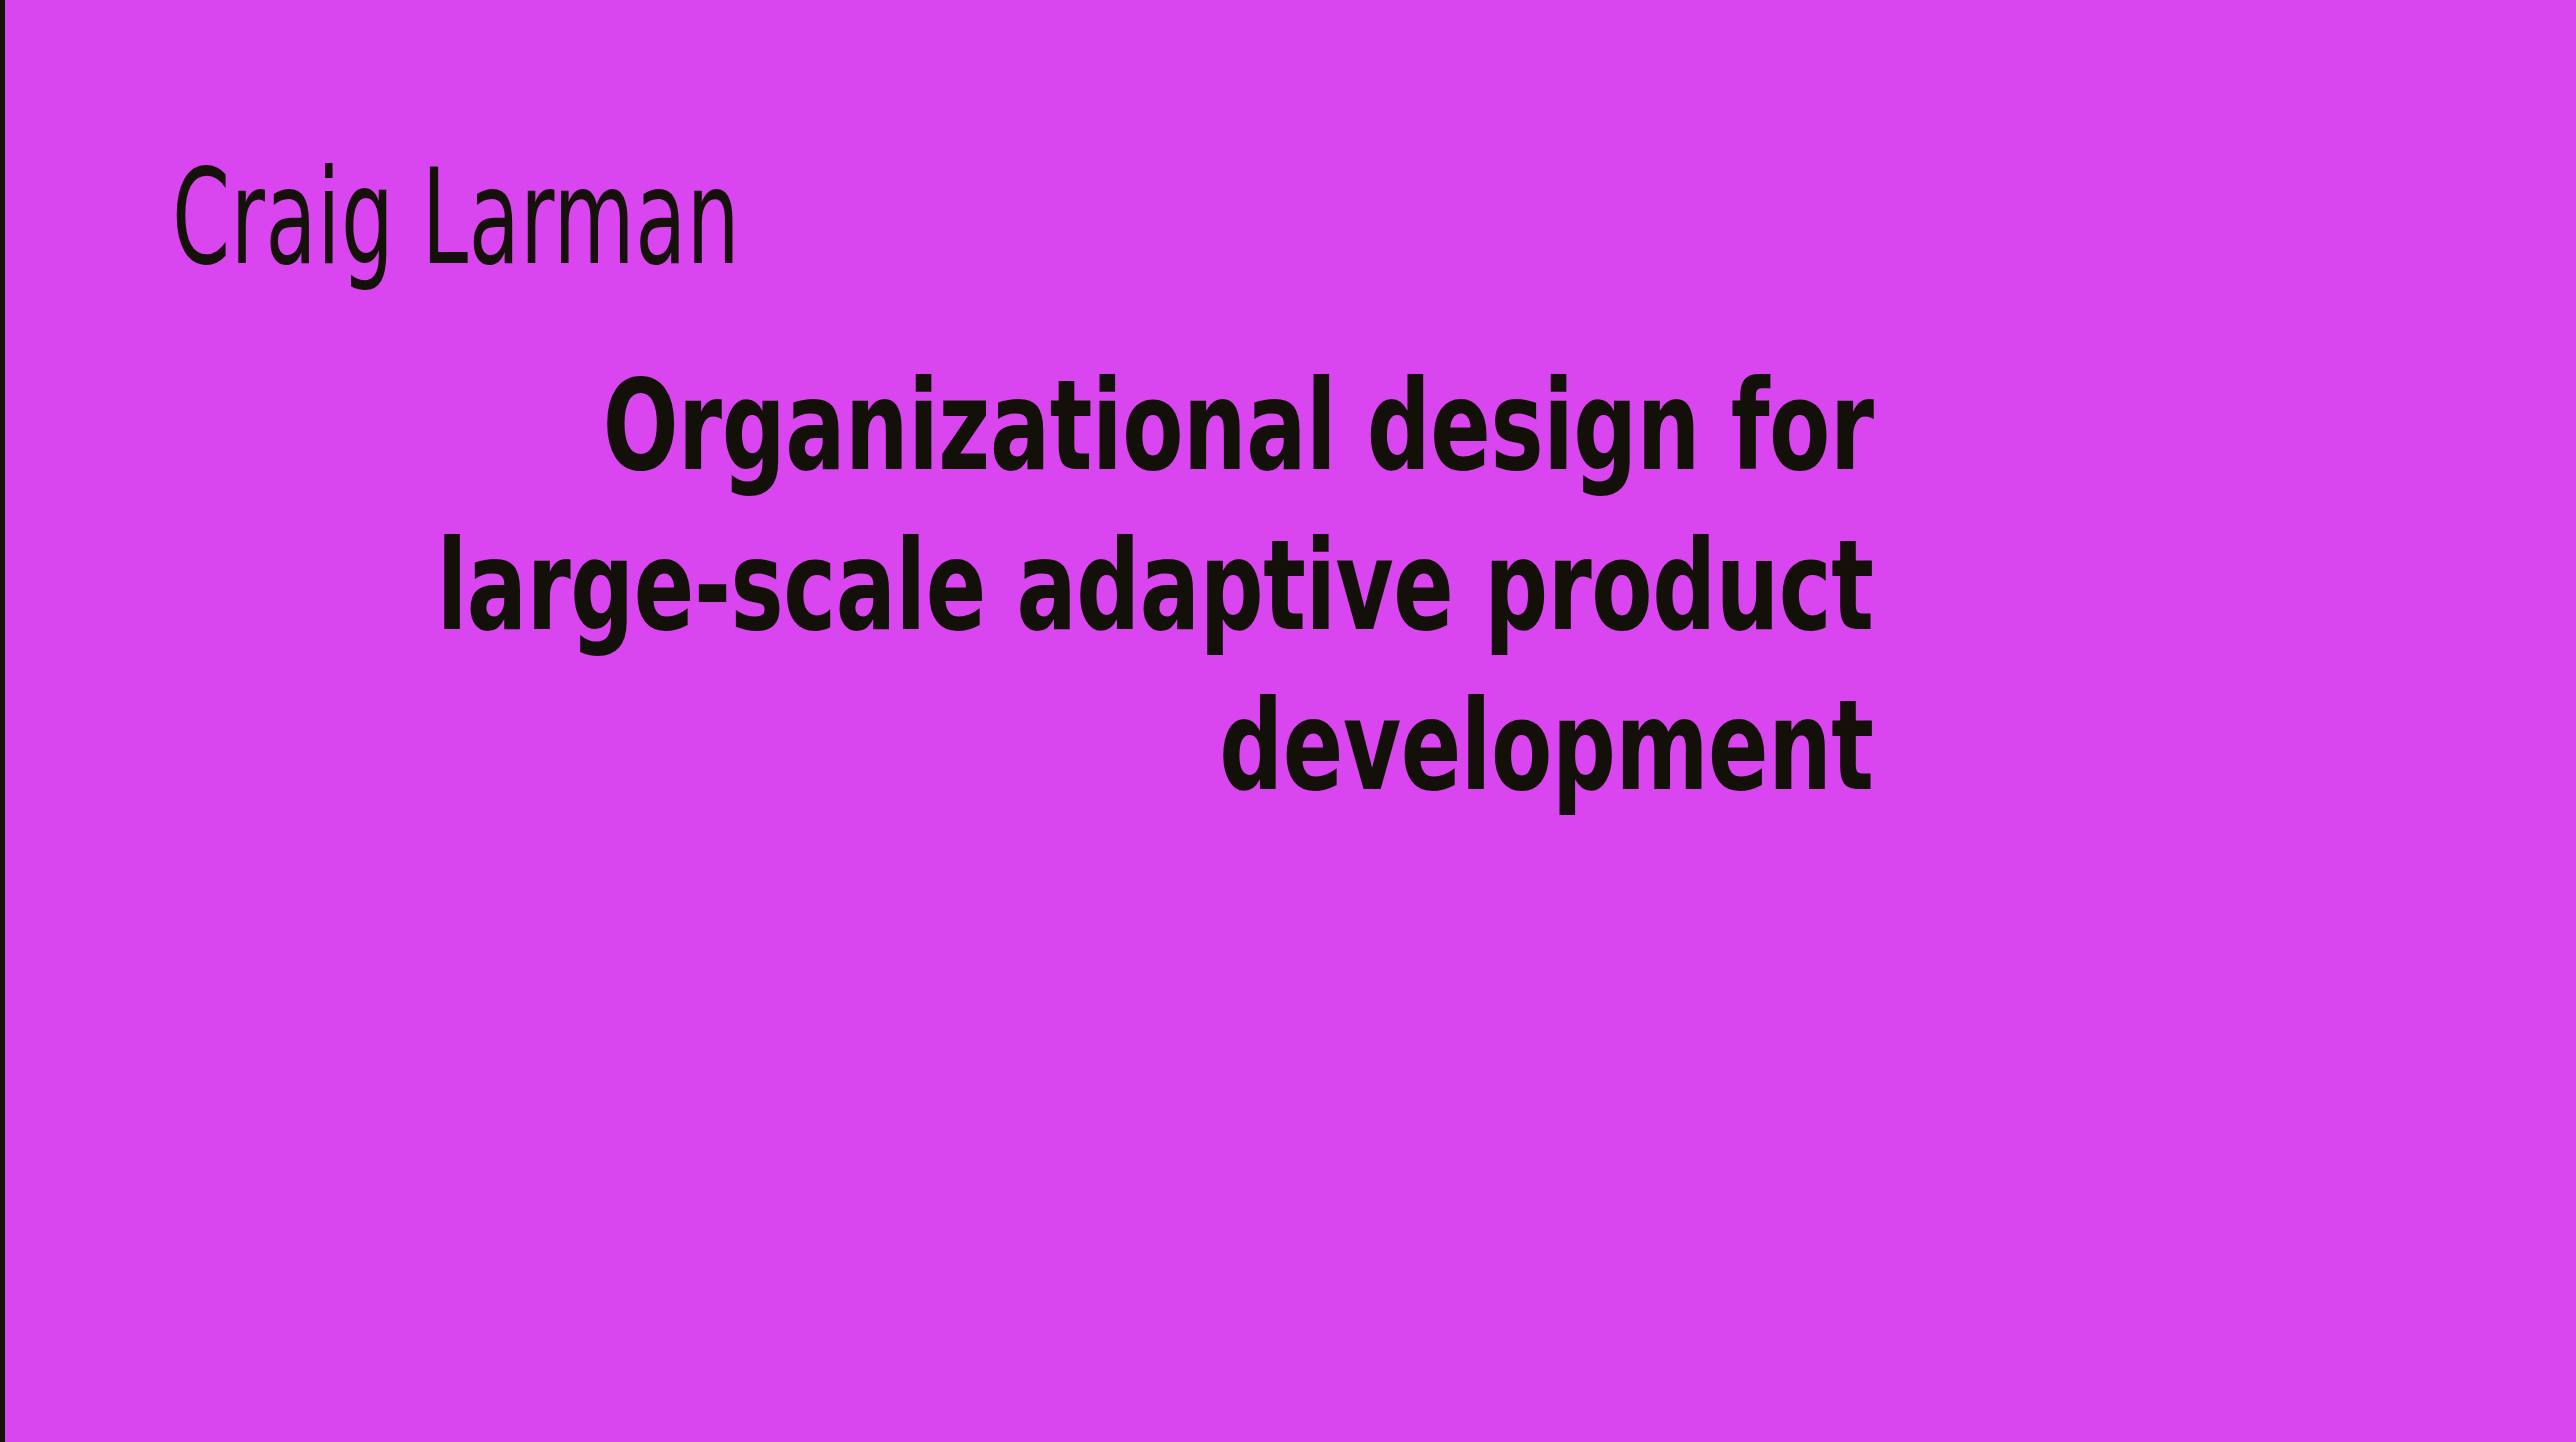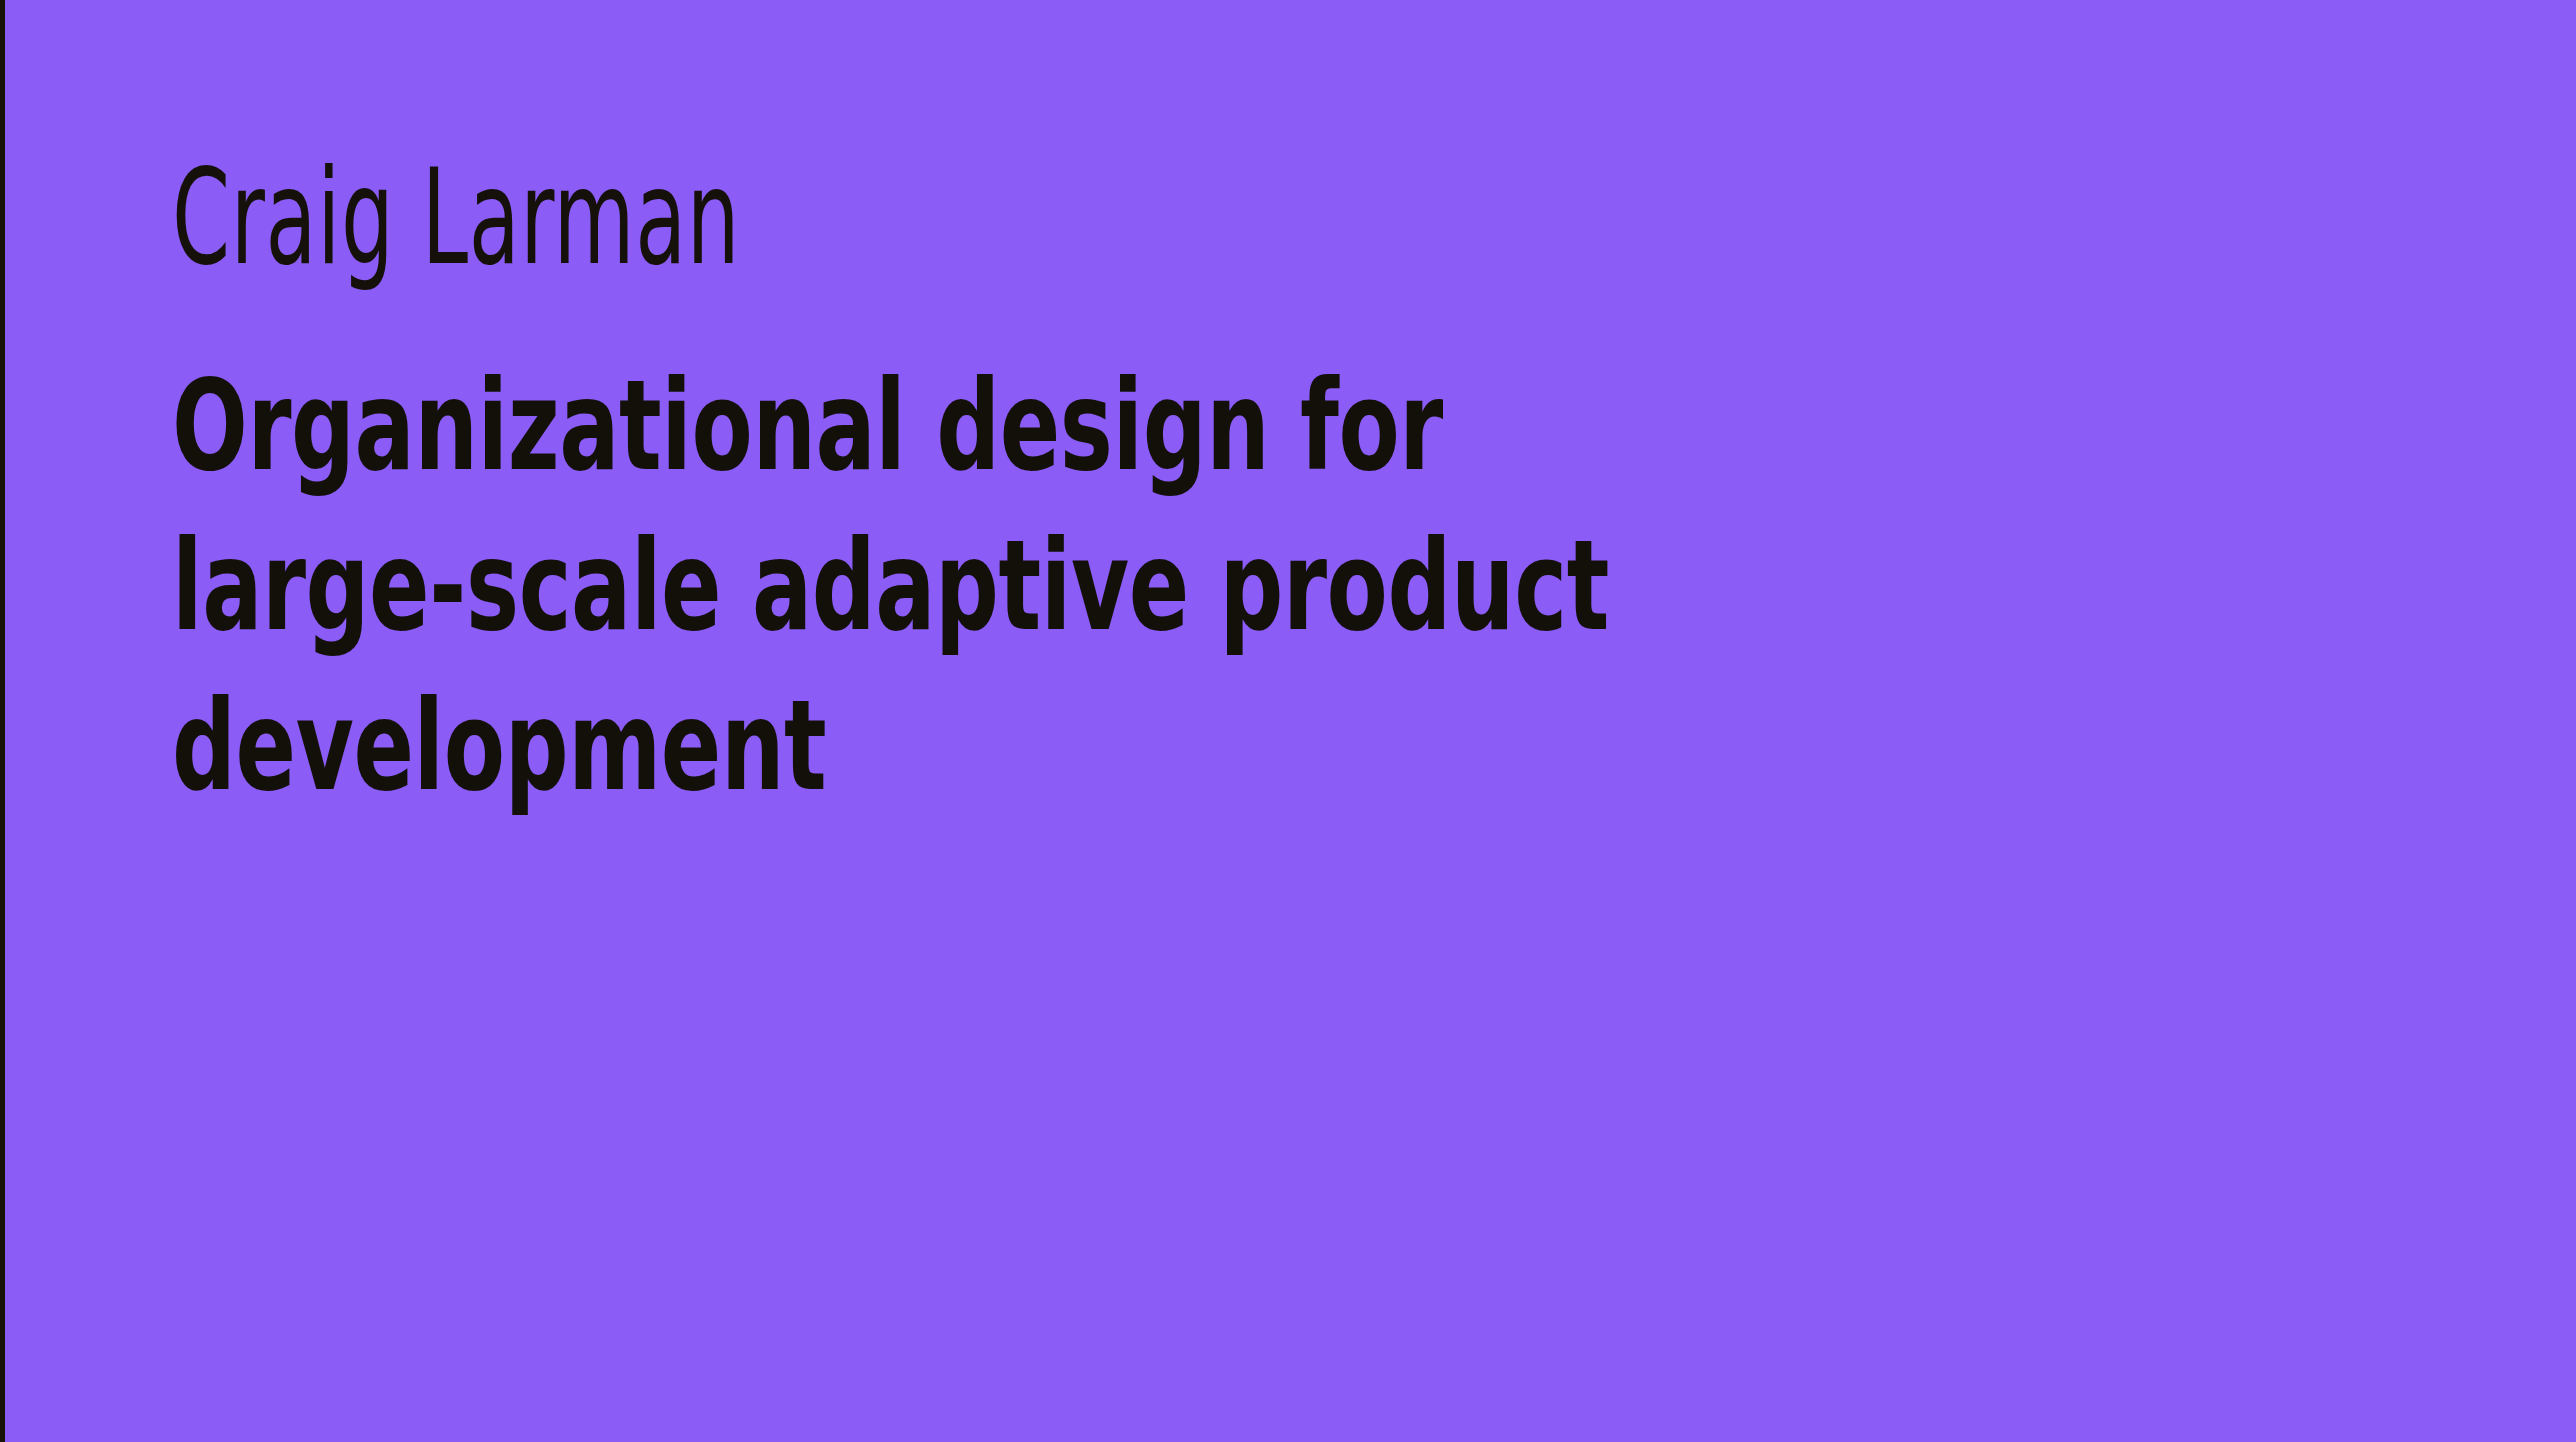--- a/index.html
+++ b/index.html
@@ -12,21 +12,21 @@
     width: 2576px;
     height: 1443px;
     overflow: hidden;
     font-family: "DejaVu Sans", sans-serif;
   }
 
   #slide {
     position: relative;
     width: 2576px;
     height: 1443px;
-    background: #8b5cf6;
+    background: #d946ef;
     overflow: hidden;
   }
 
   
   #left-edge-strip {
     position: absolute;
     left: 0;
     top: 0;
     width: 4.8px;
     height: 1443px;
@@ -50,20 +50,21 @@
     transform: scaleX(0.70);
     transform-origin: left center;
     white-space: nowrap;
     margin: 0 0 56px 0;
     padding: 0;
   }
 
   #title {
     margin: 0;
     padding: 0;
+    text-align: right;
   }
 
   .title-line {
     font-family: "DejaVu Sans Condensed", "Liberation Sans Narrow", "Liberation Sans", sans-serif;
     font-weight: 700;
     font-size: 124px;
     line-height: 160px;
     letter-spacing: -0.5px;
     color: #13100A;
     transform: scaleX(0.80);

